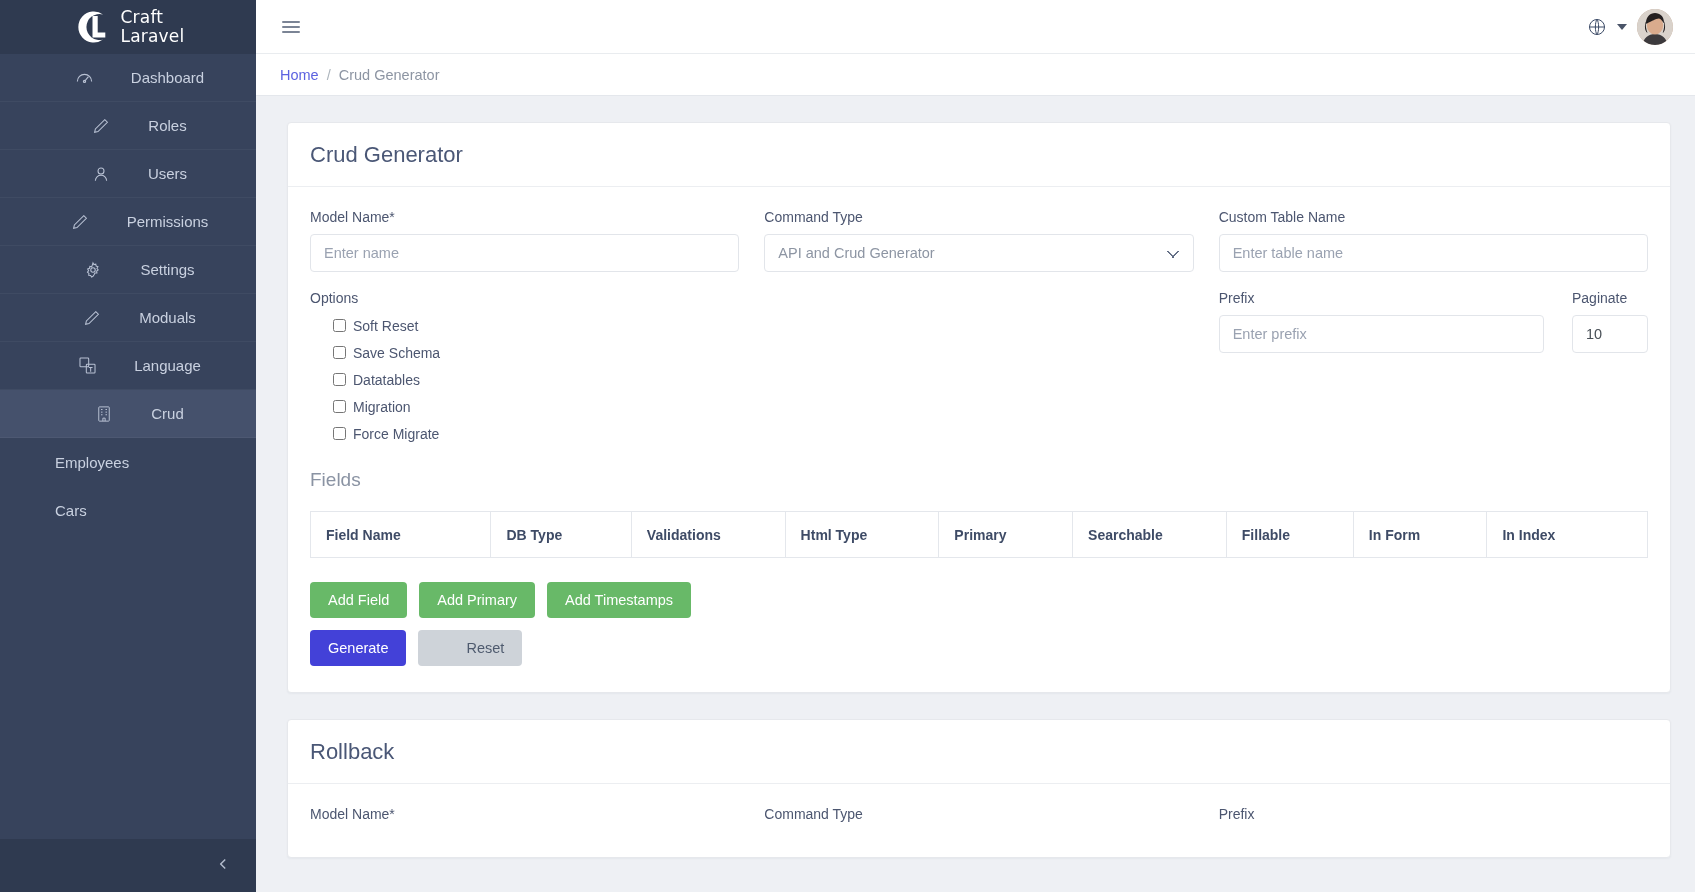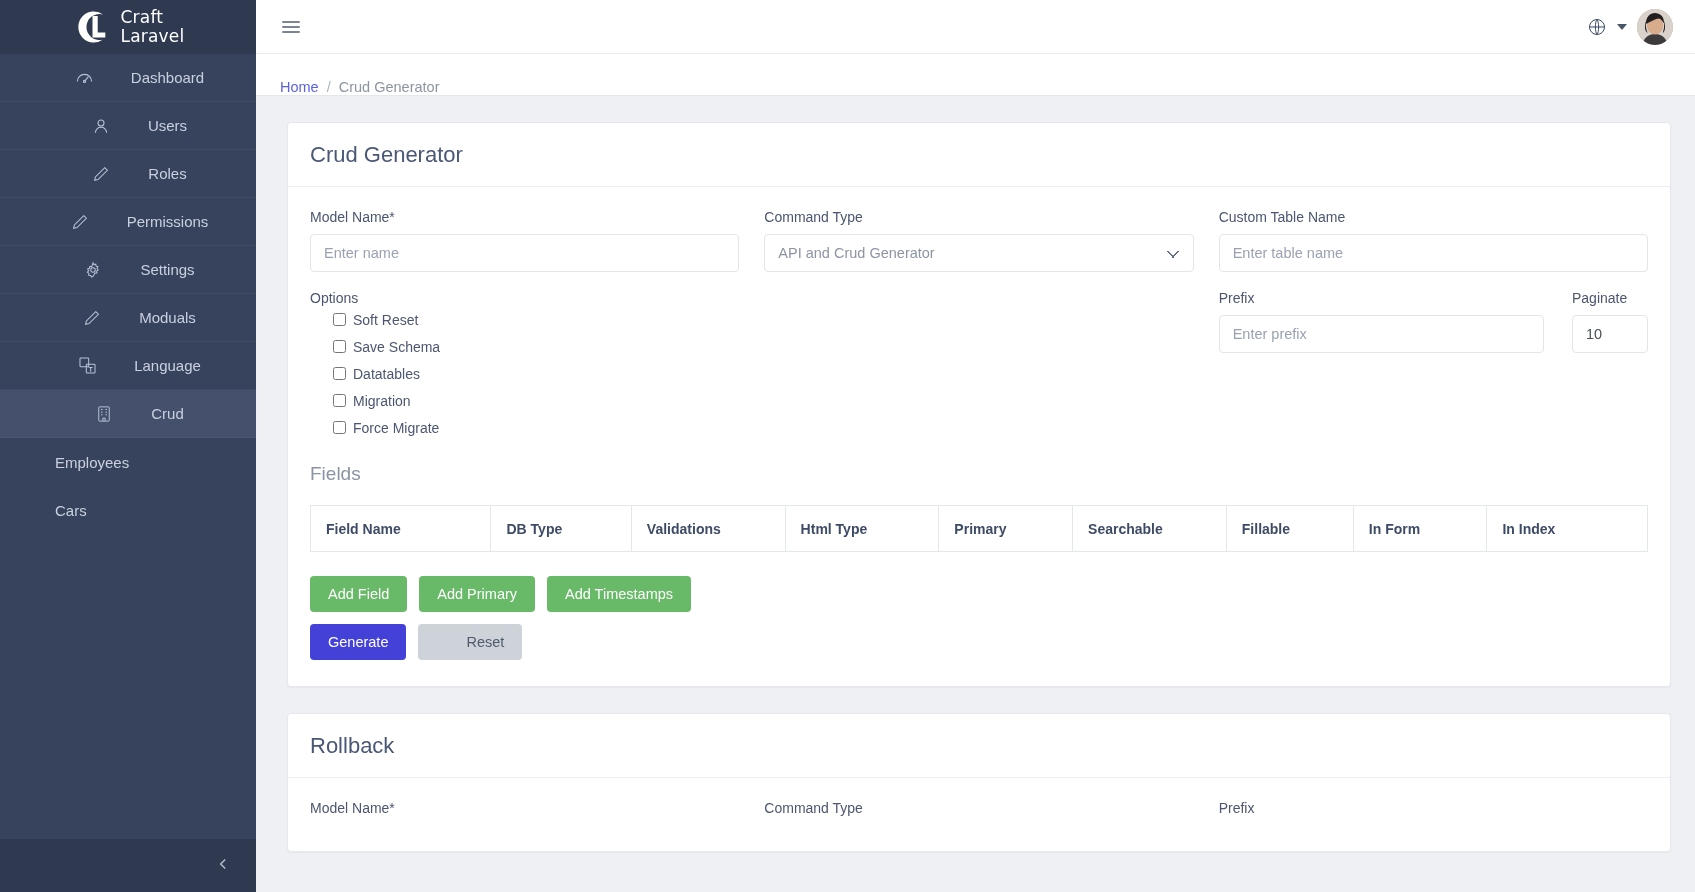--- a/index.html
+++ b/index.html
@@ -83,21 +83,21 @@
     cursor: pointer;
   }
   .avatar {
     width: 36px; height: 36px; border-radius: 50%; overflow: hidden;
     background: #cbb5a5; cursor: pointer; display:block;
   }
   .avatar svg { display:block; }
 
   .breadcrumb {
     height: 42px; background: #fff;
-    display: flex; align-items: flex-end; padding-left: 24px;
+    display: flex; align-items: center; padding-left: 24px;
     font-size: 14.5px; border-bottom: 1px solid #e4e7ec;
   }
   .breadcrumb a { color: #5c62e0; text-decoration: none; cursor: pointer; }
   .breadcrumb .sep { color: #adb5bd; margin: 0 8px; }
   .breadcrumb .cur { color: #8d95a3; }
 
   .content { padding: 26px 24px 0 31px; height: 796px; overflow: hidden; }
 
   .card {
     background: #fff; border: 1px solid #e6e8ec; border-radius: 4px;
@@ -130,21 +130,21 @@
     appearance: none; -webkit-appearance: none;
     color: #8d95a3;
     background-image: linear-gradient(45deg, transparent 49%, #5c6880 50%, #5c6880 57%, transparent 58%),
                       linear-gradient(-45deg, transparent 49%, #5c6880 50%, #5c6880 57%, transparent 58%);
     background-size: 7px 7px, 7px 7px;
     background-position: calc(100% - 19px) 16px, calc(100% - 14px) 16px;
     background-repeat: no-repeat;
     cursor: pointer;
   }
 
-  .opt-label { font-size: 14px; color: #4c5670; }
+  .opt-label { font-size: 14px; color: #4c5670; margin-bottom: 6px; }
   .checks { padding-left: 23px; }
   .chk-row {
     display: flex; align-items: center; height: 27px;
     font-size: 14px; color: #4c5670;
   }
   .chk-row input[type=checkbox] {
     width: 13px; height: 13px; margin: 0 7px 0 0; cursor: pointer;
   }
 
   .bottom-row { display: flex; gap: 28px; align-items: flex-start; }
@@ -205,34 +205,34 @@
               <path d="M12 17l5-6"></path>
               <circle cx="12" cy="17" r="1.4"></circle>
           </svg>
         </span>
         <span class="lbl">Dashboard</span>
       </div>
 
       <div class="sb-item">
         <span class="ico">
           <svg width="18" height="18" viewBox="0 0 24 24" fill="none" stroke="currentColor" stroke-width="1.4">
+            <path d="M17 3.5l3.5 3.5L8 19.5 3.5 20.5 4.5 16 17 3.5z"></path>
+          </svg>
+        </span>
+        <span class="lbl">Roles</span>
+      </div>
+
+      <div class="sb-item">
+        <span class="ico">
+          <svg width="18" height="18" viewBox="0 0 24 24" fill="none" stroke="currentColor" stroke-width="1.4">
             <circle cx="12" cy="8" r="4"></circle>
               <path d="M4.5 21a7.5 7.5 0 0 1 15 0"></path>
           </svg>
         </span>
         <span class="lbl">Users</span>
-      </div>
-
-      <div class="sb-item">
-        <span class="ico">
-          <svg width="18" height="18" viewBox="0 0 24 24" fill="none" stroke="currentColor" stroke-width="1.4">
-            <path d="M17 3.5l3.5 3.5L8 19.5 3.5 20.5 4.5 16 17 3.5z"></path>
-          </svg>
-        </span>
-        <span class="lbl">Roles</span>
       </div>
 
       <div class="sb-item">
         <span class="ico">
           <svg width="18" height="18" viewBox="0 0 24 24" fill="none" stroke="currentColor" stroke-width="1.4">
             <path d="M17 3.5l3.5 3.5L8 19.5 3.5 20.5 4.5 16 17 3.5z"></path>
           </svg>
         </span>
         <span class="lbl">Permissions</span>
       </div>

